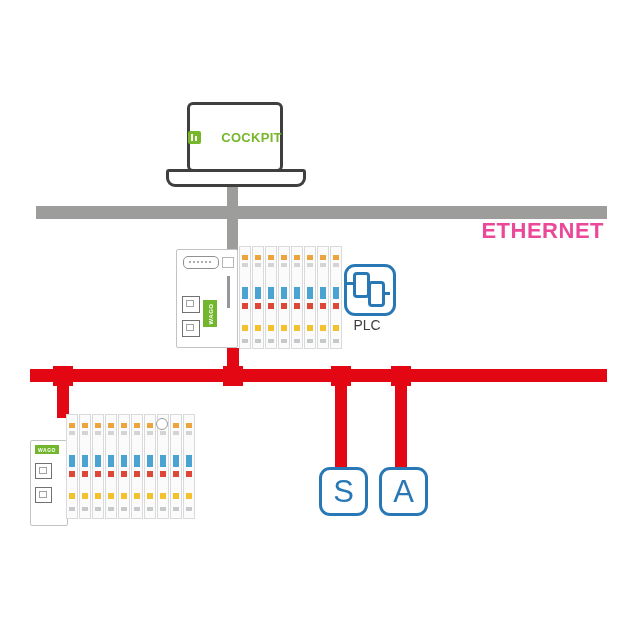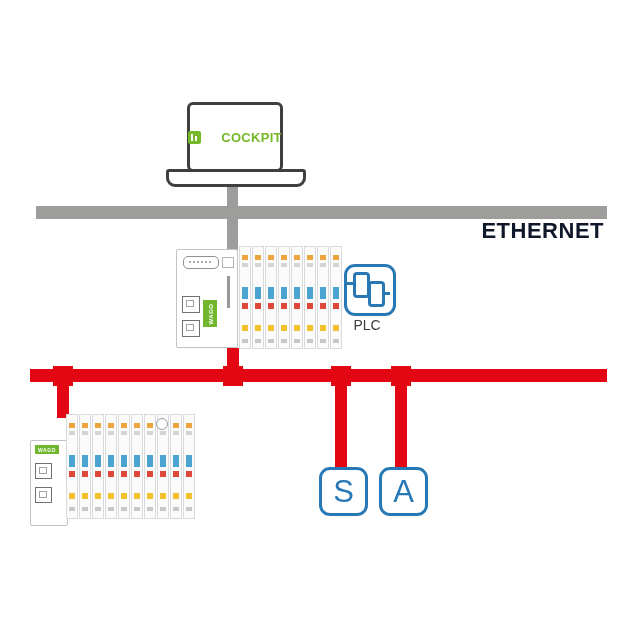--- a/index.html
+++ b/index.html
@@ -4,21 +4,21 @@
 <style>
   html,body{margin:0;padding:0;background:#fff;}
   body{width:640px;height:640px;font-family:"Liberation Sans",sans-serif;}
   .canvas{position:relative;width:640px;height:640px;background:#fff;overflow:hidden;}
 
   
   .bus{position:absolute;z-index:1;}
   .bus-ethernet{left:36px;top:206px;width:571px;height:13px;background:#9d9d9c;}
   .bus-ethercat{left:30px;top:369px;width:577px;height:13px;background:#e30613;}
   .bus-label{position:absolute;font-weight:bold;letter-spacing:.5px;font-size:22px;z-index:1;}
-  .label-ethernet{right:36px;top:218px;color:#0f172a;}
+  .label-ethernet{right:36px;top:218px;color:#ec4899;}
   .label-ethercat{right:36px;top:384px;color:#e30613;}
 
   
   .vline{position:absolute;z-index:0;}
   .gray-drop{left:227px;top:182px;width:11px;height:68px;background:#9d9d9c;}
   .redline{background:#e30613;}
   .controller-drop{left:227px;top:348px;width:12px;height:26px;}
   .io-drop{left:57px;top:380px;width:12px;height:38px;}
   .s-drop{left:335px;top:380px;width:12px;height:90px;}
   .a-drop{left:395px;top:380px;width:12px;height:90px;}

